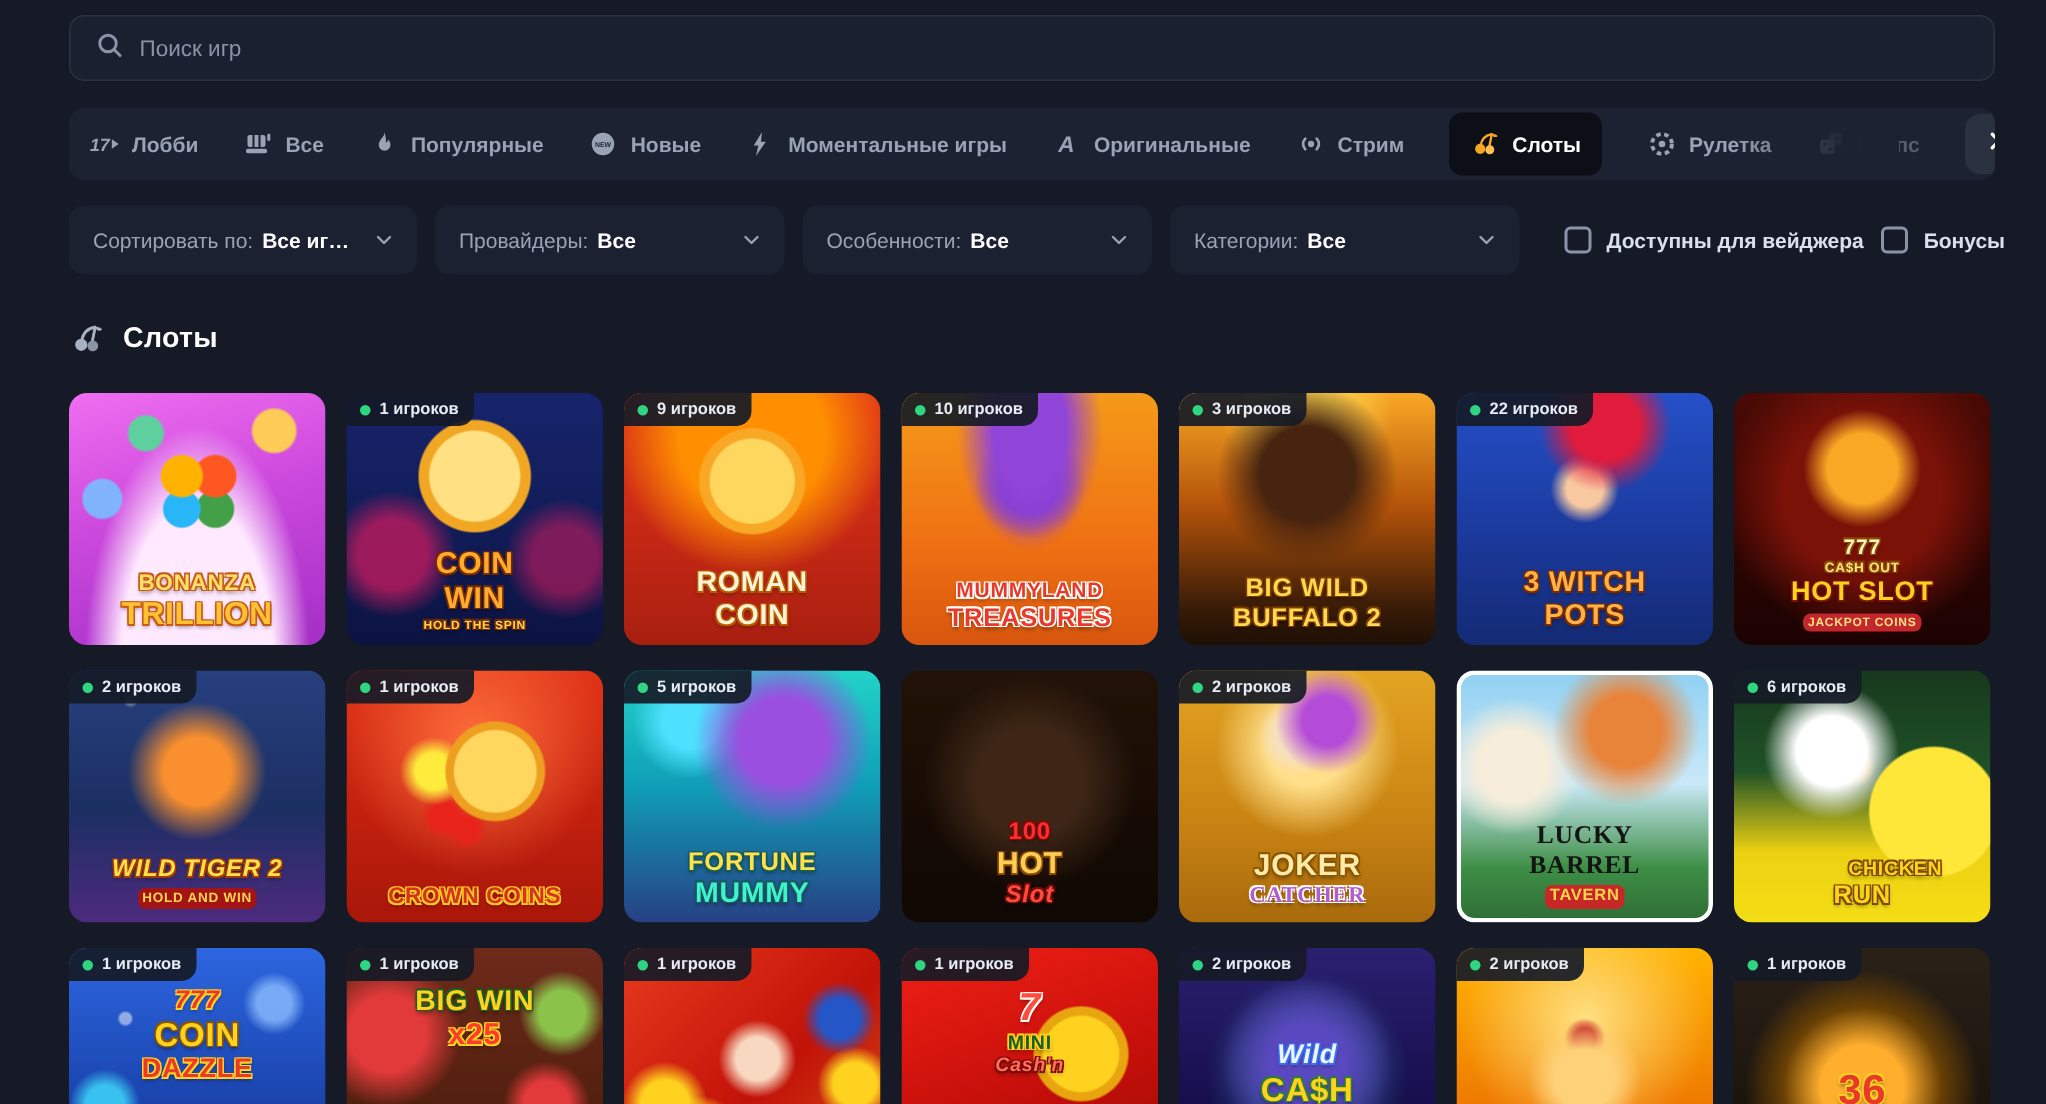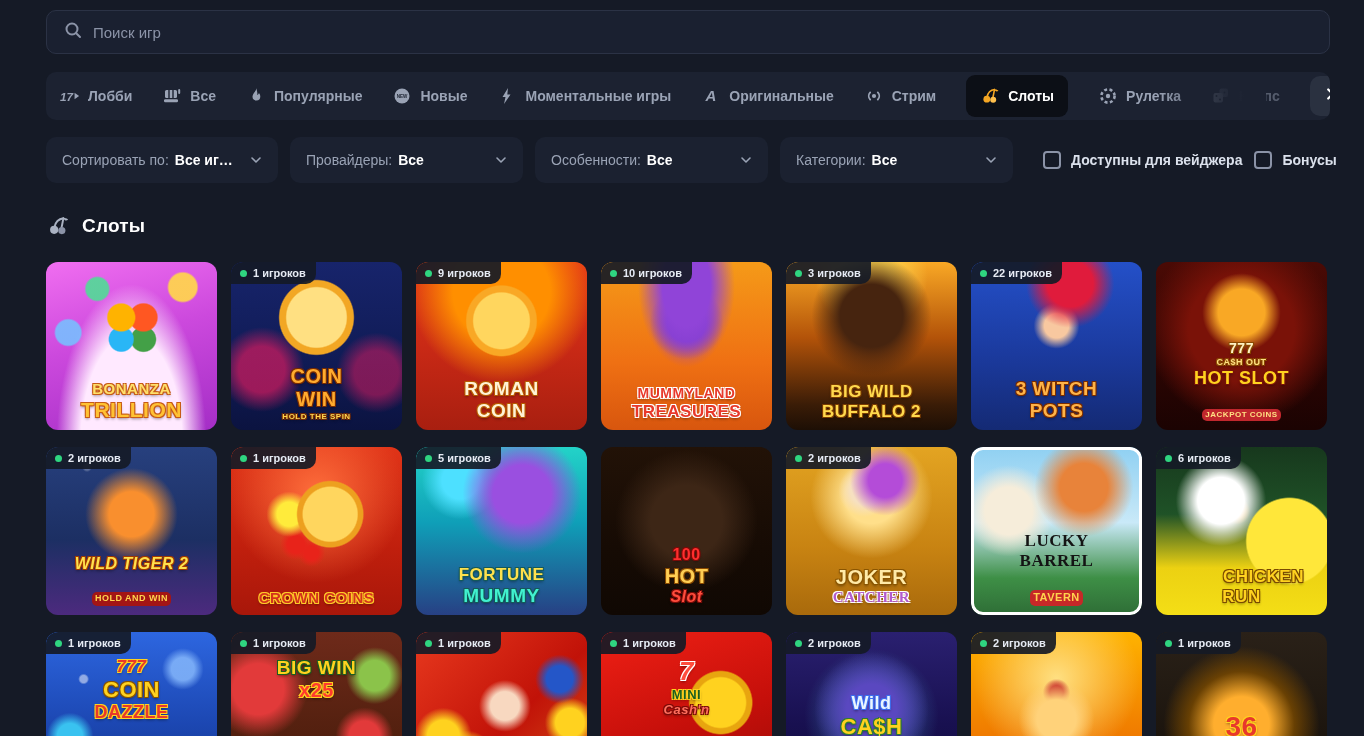--- a/index.html
+++ b/index.html
@@ -104,21 +104,21 @@
   .art-lines{
     position:absolute; left:0; right:0; text-align:center; z-index:2;
     display:flex; flex-direction:column; align-items:center; gap:2px;
   }
   .art-lines.bottom{ bottom:9px; }
   .art-lines.center{ top:50%; transform:translateY(-50%); }
   .art-line{
     display:block; font-weight:800; line-height:1.06; letter-spacing:.5px;
     text-transform:none;
   }
-  .art-line.pill{ display:inline-block; padding:2px 3px; border-radius:5px; margin-top:18px; }
+  .art-line.pill{ display:inline-block; padding:2px 3px; border-radius:5px; margin-top:2px; }
 </style>
 </head>
 <body>
 
 <div class="page">
 
   <div class="search-bar">
     <span class="ticon">
       <svg width="20" height="20" viewBox="0 0 20 20">
           <circle cx="9" cy="9" r="5.5" fill="none" stroke="#8b93a7" stroke-width="2"></circle>
@@ -412,21 +412,21 @@
           <span class="art-line" style="color: rgb(20, 20, 20); font-size: 17px; font-family: &quot;Liberation Serif&quot;, serif;">BARREL</span>
           <span class="art-line pill" style="color: rgb(255, 211, 77); font-size: 11px; background: rgb(198, 40, 40);">TAVERN</span>
         </div>
       </div>
       <div class="tile" style="background: radial-gradient(circle at 78% 56%, rgb(255, 231, 58) 0px, rgb(255, 231, 58) 26%, rgba(0, 0, 0, 0) 27%), radial-gradient(circle at 38% 32%, rgb(255, 255, 255) 0px, rgb(255, 255, 255) 15%, rgba(0, 0, 0, 0) 29%), radial-gradient(circle at 47% 38%, rgb(249, 168, 37) 0px, rgb(249, 168, 37) 5%, rgba(0, 0, 0, 0) 10%), linear-gradient(rgb(23, 56, 29) 0%, rgb(31, 82, 39) 40%, rgb(236, 209, 18) 72%, rgb(244, 222, 22) 100%);">
         <div class="badge" style="background: rgba(21, 26, 38, 0.92);">
           <span class="dot" style="background: rgb(47, 213, 128);"></span>
           <span>6 игроков</span>
         </div>
         <div class="art-lines bottom">
-          <span class="art-line" style="color: rgb(255, 210, 31); font-size: 17px; text-shadow: rgb(122, 74, 0) -1px -1px 0px, rgb(122, 74, 0) 1px -1px 0px, rgb(122, 74, 0) -1px 1px 0px, rgb(122, 74, 0) 1px 1px 0px, rgba(0, 0, 0, 0.45) 0px 2px 3px; margin-left: 44px;">CHICKEN</span>
+          <span class="art-line" style="color: rgb(255, 210, 31); font-size: 13px; text-shadow: rgb(122, 74, 0) -1px -1px 0px, rgb(122, 74, 0) 1px -1px 0px, rgb(122, 74, 0) -1px 1px 0px, rgb(122, 74, 0) 1px 1px 0px, rgba(0, 0, 0, 0.45) 0px 2px 3px; margin-left: 44px;">CHICKEN</span>
           <span class="art-line" style="color: rgb(255, 210, 31); font-size: 17px; text-shadow: rgb(122, 74, 0) -1px -1px 0px, rgb(122, 74, 0) 1px -1px 0px, rgb(122, 74, 0) -1px 1px 0px, rgb(122, 74, 0) 1px 1px 0px, rgba(0, 0, 0, 0.45) 0px 2px 3px;">RUN</span>
         </div>
       </div>
       <div class="tile" style="background: radial-gradient(circle at 22% 28%, rgba(255, 255, 255, 0.5) 0px, rgba(255, 255, 255, 0.5) 2%, rgba(0, 0, 0, 0) 3%), radial-gradient(circle at 80% 22%, rgba(140, 190, 255, 0.8) 0px, rgba(140, 190, 255, 0.8) 6%, rgba(0, 0, 0, 0) 11%), radial-gradient(circle at 14% 62%, rgb(57, 194, 240) 0px, rgb(57, 194, 240) 7%, rgba(0, 0, 0, 0) 13%), linear-gradient(rgb(45, 102, 224) 0%, rgb(28, 71, 178) 55%, rgb(18, 50, 132) 100%);">
         <div class="badge" style="background: rgba(21, 26, 38, 0.92);">
           <span class="dot" style="background: rgb(47, 213, 128);"></span>
           <span>1 игроков</span>
         </div>
         <div class="art-lines top" style="top: 26px;">
           <span class="art-line" style="color: rgb(232, 57, 43); font-size: 17px; font-style: italic; text-shadow: rgb(255, 210, 31) -1px -1px 0px, rgb(255, 210, 31) 1px -1px 0px, rgb(255, 210, 31) -1px 1px 0px, rgb(255, 210, 31) 1px 1px 0px, rgba(0, 0, 0, 0.45) 0px 2px 3px;">777</span>
@@ -460,21 +460,21 @@
           <span class="art-line" style="color: rgb(27, 94, 32); font-size: 13px; text-shadow: rgb(255, 210, 31) -1px -1px 0px, rgb(255, 210, 31) 1px -1px 0px, rgb(255, 210, 31) -1px 1px 0px, rgb(255, 210, 31) 1px 1px 0px, rgba(0, 0, 0, 0.45) 0px 2px 3px;">MINI</span>
           <span class="art-line" style="color: rgb(255, 111, 94); font-size: 13px; font-style: italic; text-shadow: rgb(122, 11, 8) -1px -1px 0px, rgb(122, 11, 8) 1px -1px 0px, rgb(122, 11, 8) -1px 1px 0px, rgb(122, 11, 8) 1px 1px 0px, rgba(0, 0, 0, 0.45) 0px 2px 3px;">Cash'n</span>
         </div>
       </div>
       <div class="tile" style="background: radial-gradient(circle at 50% 46%, rgb(90, 72, 192) 0px, rgb(90, 72, 192) 20%, rgba(0, 0, 0, 0) 46%), radial-gradient(circle, rgba(90, 200, 250, 0.25) 0px, rgba(90, 200, 250, 0.25) 30%, rgba(0, 0, 0, 0) 56%), linear-gradient(rgb(42, 32, 112) 0%, rgb(24, 16, 80) 55%, rgb(14, 10, 56) 100%);">
         <div class="badge" style="background: rgba(21, 26, 38, 0.92);">
           <span class="dot" style="background: rgb(47, 213, 128);"></span>
           <span>2 игроков</span>
         </div>
         <div class="art-lines center">
-          <span class="art-line" style="color: rgb(234, 246, 255); font-size: 18px; text-shadow: rgb(59, 111, 240) -1px -1px 0px, rgb(59, 111, 240) 1px -1px 0px, rgb(59, 111, 240) -1px 1px 0px, rgb(59, 111, 240) 1px 1px 0px, rgba(0, 0, 0, 0.45) 0px 2px 3px;">Wild</span>
+          <span class="art-line" style="color: rgb(234, 246, 255); font-size: 18px; font-style: italic; text-shadow: rgb(59, 111, 240) -1px -1px 0px, rgb(59, 111, 240) 1px -1px 0px, rgb(59, 111, 240) -1px 1px 0px, rgb(59, 111, 240) 1px 1px 0px, rgba(0, 0, 0, 0.45) 0px 2px 3px;">Wild</span>
           <span class="art-line" style="color: rgb(255, 210, 31); font-size: 22px; text-shadow: rgb(46, 125, 50) -1px -1px 0px, rgb(46, 125, 50) 1px -1px 0px, rgb(46, 125, 50) -1px 1px 0px, rgb(46, 125, 50) 1px 1px 0px, rgba(0, 0, 0, 0.45) 0px 2px 3px;">CA$H</span>
         </div>
       </div>
       <div class="tile" style="background: radial-gradient(circle at 50% 52%, rgb(255, 210, 122) 0px, rgb(255, 210, 122) 16%, rgba(0, 0, 0, 0) 31%), radial-gradient(circle at 50% 36%, rgb(198, 40, 40) 0px, rgb(198, 40, 40) 5%, rgba(0, 0, 0, 0) 10%), radial-gradient(circle at 50% 28%, rgb(255, 224, 130) 0%, rgba(0, 0, 0, 0) 56%), linear-gradient(rgb(255, 179, 0) 0%, rgb(240, 124, 0) 60%, rgb(224, 96, 0) 100%);">
         <div class="badge" style="background: rgba(21, 26, 38, 0.92);">
           <span class="dot" style="background: rgb(47, 213, 128);"></span>
           <span>2 игроков</span>
         </div>
       </div>
       <div class="tile" style="background: radial-gradient(circle at 50% 55%, rgb(255, 174, 46) 0px, rgb(255, 174, 46) 22%, rgba(122, 74, 0, 0.8) 42%, rgba(0, 0, 0, 0) 62%), linear-gradient(rgb(42, 33, 24) 0%, rgb(28, 21, 14) 60%, rgb(20, 16, 11) 100%);">

